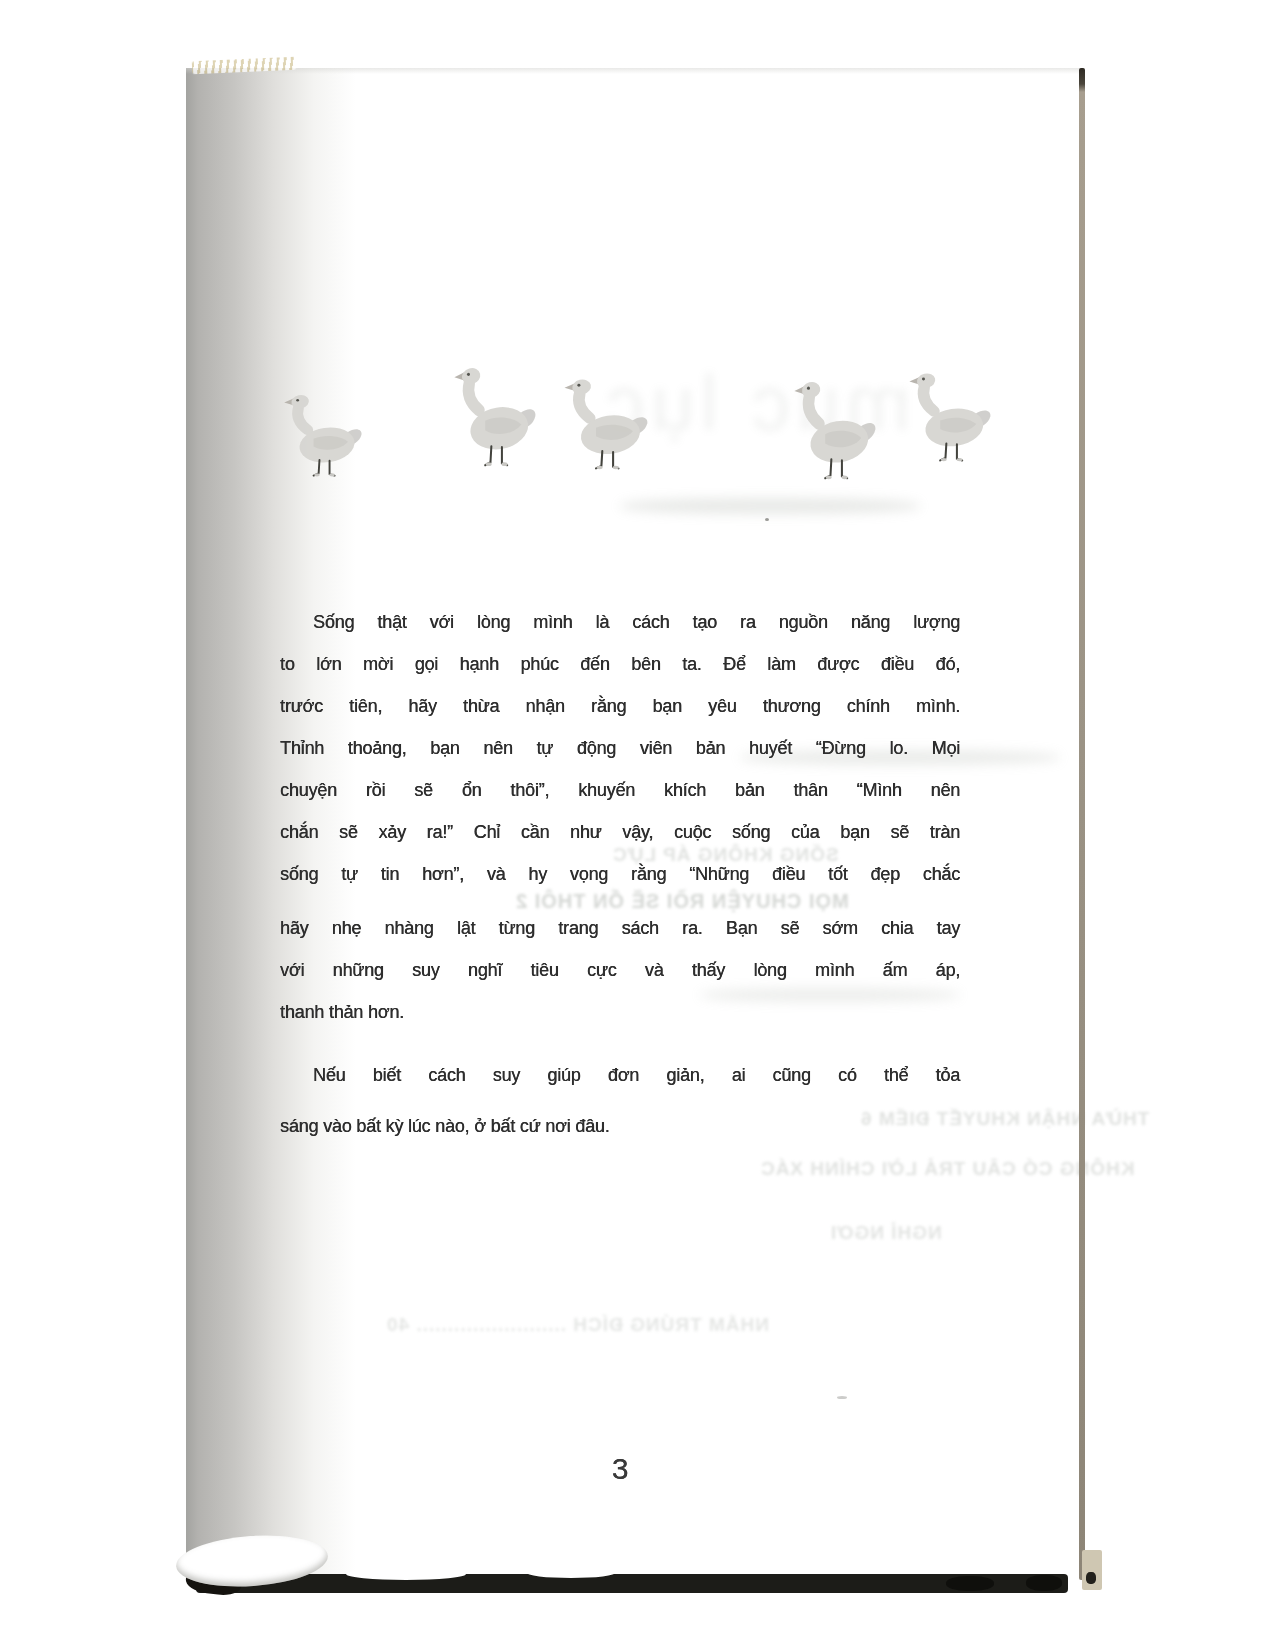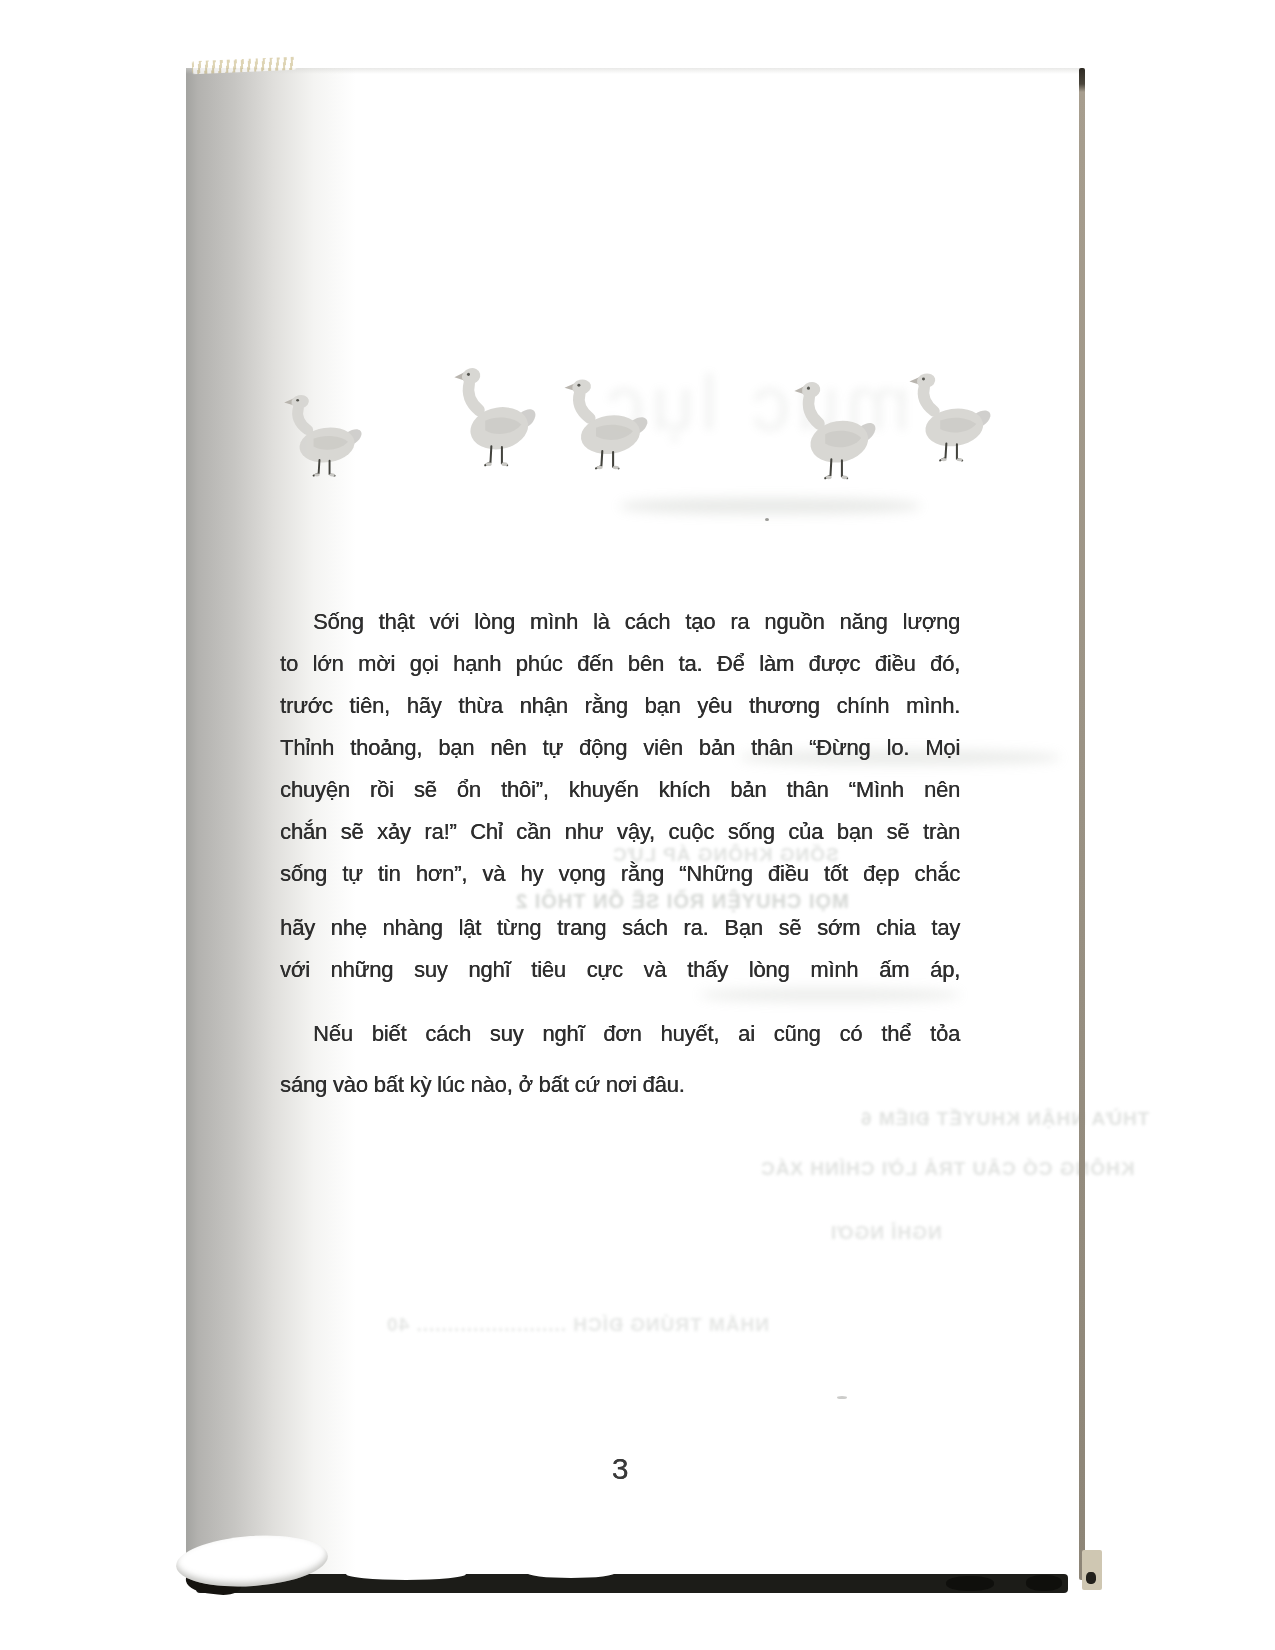--- a/index.html
+++ b/index.html
@@ -73,21 +73,21 @@
   .ghost-title{
     font-weight:normal; letter-spacing:6px; filter:blur(4px);
   }
   .smudge{
     position:absolute; background:#aeb3ab; border-radius:45%; filter:blur(6px);
   }
 
   
   .text-block{
     position:absolute; left:94px; top:533px; width:680px;
-    font-size:22px; line-height:42px; letter-spacing:-0.2px;
+    font-size:18px; line-height:42px; letter-spacing:-0.2px;
     color:#2e2e2e; text-shadow:0.35px 0 0 #2e2e2e;
   }
   .para{margin:0 0 12px 0;}
   .para:nth-child(3){line-height:51px; margin-top:17px;}
   .line{text-align:justify; text-align-last:justify;}
   .line.first{text-indent:33px;}
   .line.last{text-align-last:left;}
   .page-number{
     position:absolute; left:94px; top:1386px; width:680px;
     font-size:30px; line-height:30px; color:#3a3a3a; text-align:center;
@@ -158,31 +158,32 @@
             <use href="#goose-shape"></use>
           </svg>
         </div>
       </div>
 
     <div class="text-block" id="textBlock">
         <div class="para">
           <div class="line first">Sống thật với lòng mình là cách tạo ra nguồn năng lượng</div>
           <div class="line">to lớn mời gọi hạnh phúc đến bên ta. Để làm được điều đó,</div>
           <div class="line">trước tiên, hãy thừa nhận rằng bạn yêu thương chính mình.</div>
-          <div class="line">Thỉnh thoảng, bạn nên tự động viên bản thân “Đừng lo. Mọi</div>
+          <div class="line">Thỉnh thoảng, bạn nên tự động viên bản huyết “Đừng lo. Mọi</div>
           <div class="line">chuyện rồi sẽ ổn thôi”, khuyến khích bản thân “Mình nên</div>
           <div class="line">chắn sẽ xảy ra!” Chỉ cần như vậy, cuộc sống của bạn sẽ tràn</div>
           <div class="line">sống tự tin hơn”, và hy vọng rằng “Những điều tốt đẹp chắc</div>
         </div>
         <div class="para">
           <div class="line">hãy nhẹ nhàng lật từng trang sách ra. Bạn sẽ sớm chia tay</div>
           <div class="line">với những suy nghĩ tiêu cực và thấy lòng mình ấm áp,</div>
+          <div class="line last">thanh thản hơn.</div>
         </div>
         <div class="para">
-          <div class="line first">Nếu biết cách suy nghĩ đơn huyết, ai cũng có thể tỏa</div>
+          <div class="line first">Nếu biết cách suy giúp đơn giản, ai cũng có thể tỏa</div>
           <div class="line last">sáng vào bất kỳ lúc nào, ở bất cứ nơi đâu.</div>
         </div>
       </div>
 
     <div class="page-number">3</div>
   </div>
 
   <div class="deckle"></div>
   <div class="fore-edge"></div>
 

